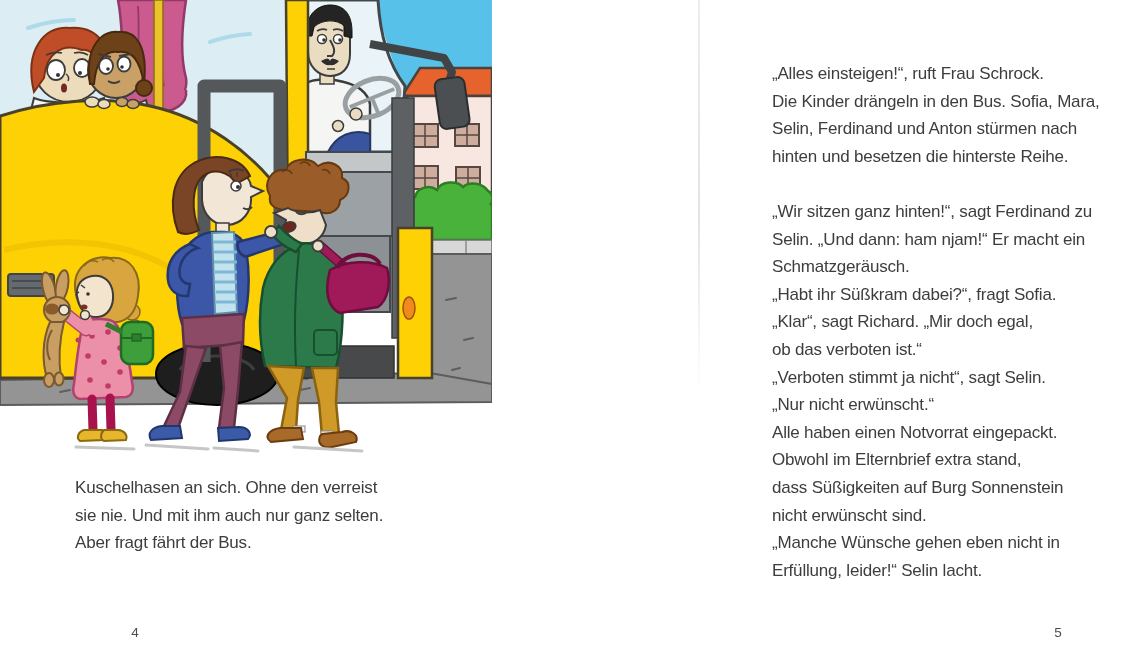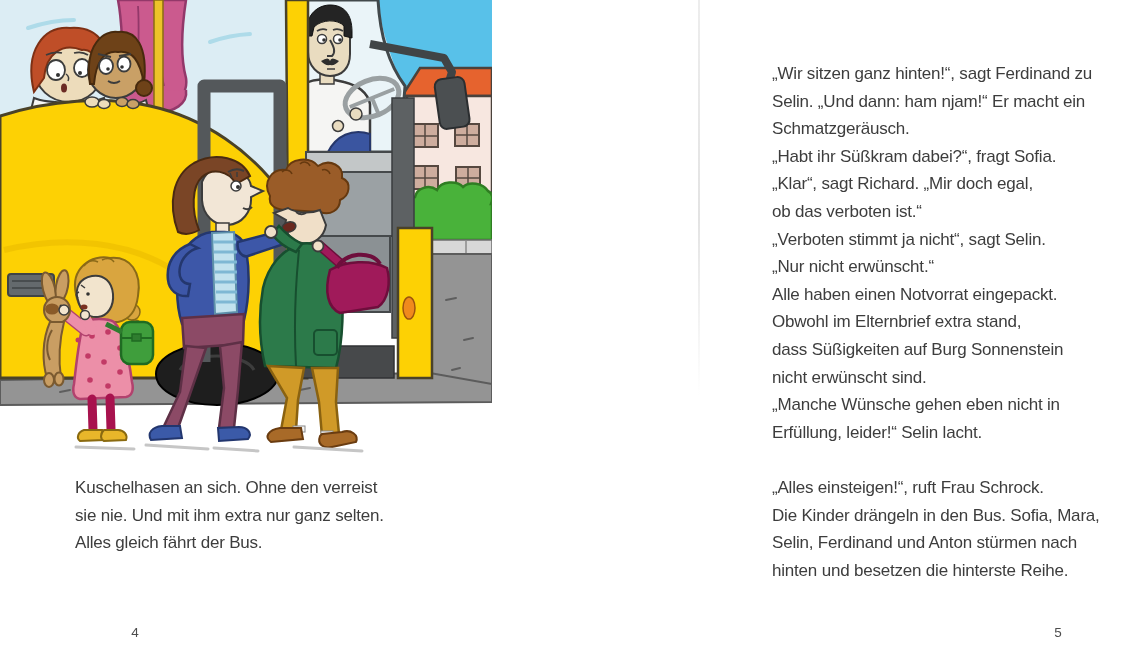--- a/index.html
+++ b/index.html
@@ -306,44 +306,44 @@
     <path d="M214,448 L258,451"></path>
       <path d="M294,447 L362,451"></path>
   </g>
 </svg>
 
 <div class="gutter"></div>
 
 <div class="text-block text-left">
     <div class="paragraph">
       <div class="line">Kuschelhasen an sich. Ohne den verreist</div>
-      <div class="line">sie nie. Und mit ihm extra nur ganz selten.</div>
-      <div class="line">Alles gleich fährt der Bus.</div>
+      <div class="line">sie nie. Und mit ihm auch nur ganz selten.</div>
+      <div class="line">Aber fragt fährt der Bus.</div>
     </div>
   </div>
 
 <div class="text-block text-right">
+    <div class="paragraph">
+      <div class="line">„Alles einsteigen!“, ruft Frau Schrock.</div>
+      <div class="line">Die Kinder drängeln in den Bus. Sofia, Mara,</div>
+      <div class="line">Selin, Ferdinand und Anton stürmen nach</div>
+      <div class="line">hinten und besetzen die hinterste Reihe.</div>
+    </div>
     <div class="paragraph">
       <div class="line">„Wir sitzen ganz hinten!“, sagt Ferdinand zu</div>
       <div class="line">Selin. „Und dann: ham njam!“ Er macht ein</div>
       <div class="line">Schmatzgeräusch.</div>
       <div class="line">„Habt ihr Süßkram dabei?“, fragt Sofia.</div>
       <div class="line">„Klar“, sagt Richard. „Mir doch egal,</div>
       <div class="line">ob das verboten ist.“</div>
       <div class="line">„Verboten stimmt ja nicht“, sagt Selin.</div>
       <div class="line">„Nur nicht erwünscht.“</div>
       <div class="line">Alle haben einen Notvorrat eingepackt.</div>
       <div class="line">Obwohl im Elternbrief extra stand,</div>
       <div class="line">dass Süßigkeiten auf Burg Sonnenstein</div>
       <div class="line">nicht erwünscht sind.</div>
       <div class="line">„Manche Wünsche gehen eben nicht in</div>
       <div class="line">Erfüllung, leider!“ Selin lacht.</div>
     </div>
-    <div class="paragraph">
-      <div class="line">„Alles einsteigen!“, ruft Frau Schrock.</div>
-      <div class="line">Die Kinder drängeln in den Bus. Sofia, Mara,</div>
-      <div class="line">Selin, Ferdinand und Anton stürmen nach</div>
-      <div class="line">hinten und besetzen die hinterste Reihe.</div>
-    </div>
   </div>
 
 <div class="page-num page-num-left">4</div>
 <div class="page-num page-num-right">5</div>
 
 </body></html>

